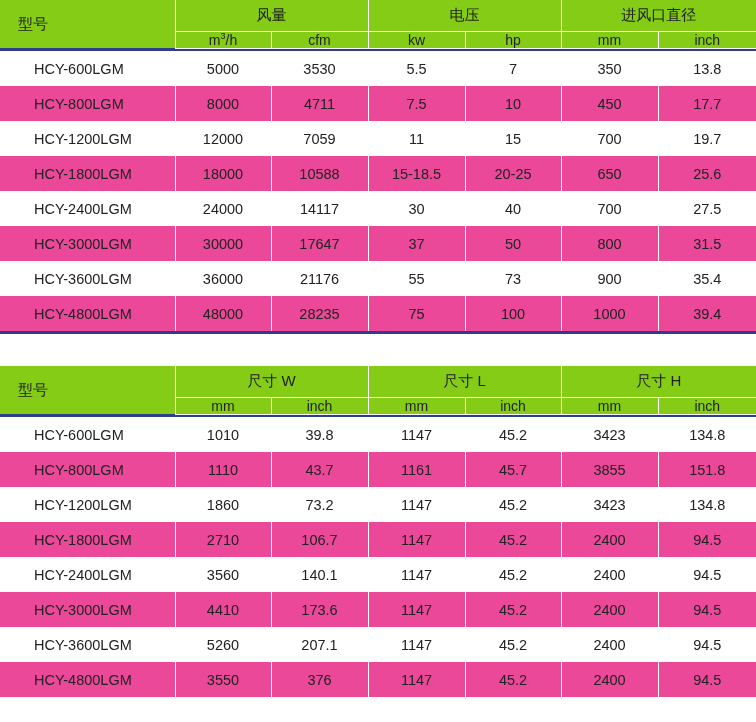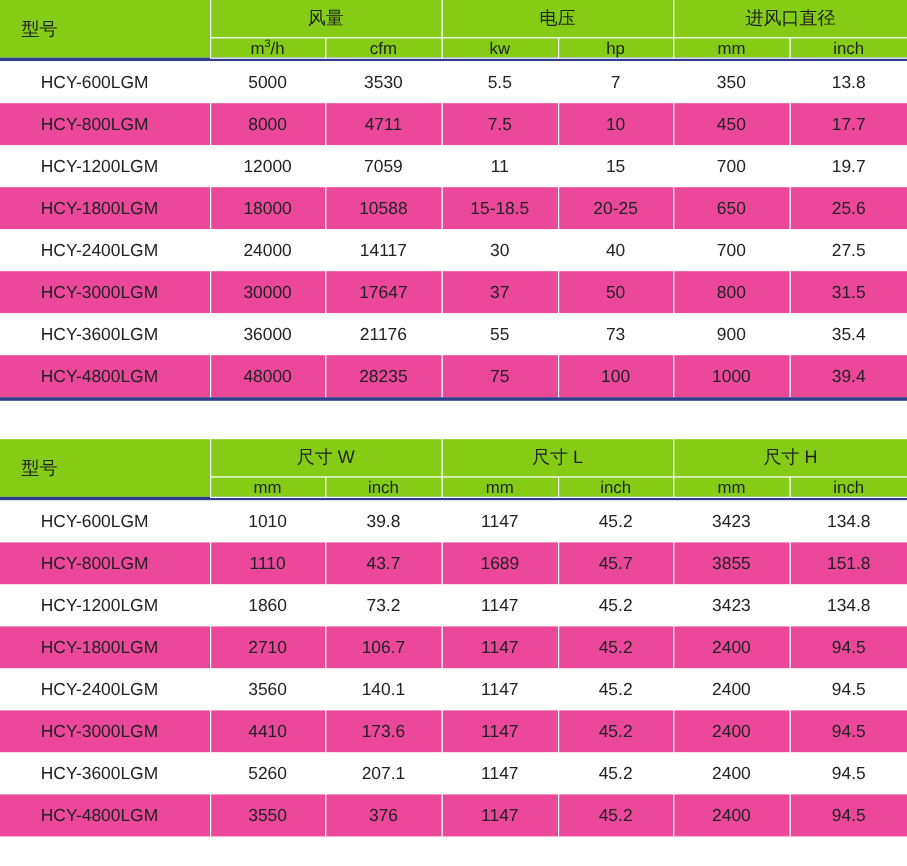--- a/index.html
+++ b/index.html
@@ -238,21 +238,21 @@
           <td>39.8</td>
           <td>1147</td>
           <td>45.2</td>
           <td>3423</td>
           <td class="last-col">134.8</td>
         </tr>
         <tr class="even">
           <td class="model-cell">HCY-800LGM</td>
           <td>1110</td>
           <td>43.7</td>
-          <td>1689</td>
+          <td>1161</td>
           <td>45.7</td>
           <td>3855</td>
           <td class="last-col">151.8</td>
         </tr>
         <tr class="odd">
           <td class="model-cell">HCY-1200LGM</td>
           <td>1860</td>
           <td>73.2</td>
           <td>1147</td>
           <td>45.2</td>

